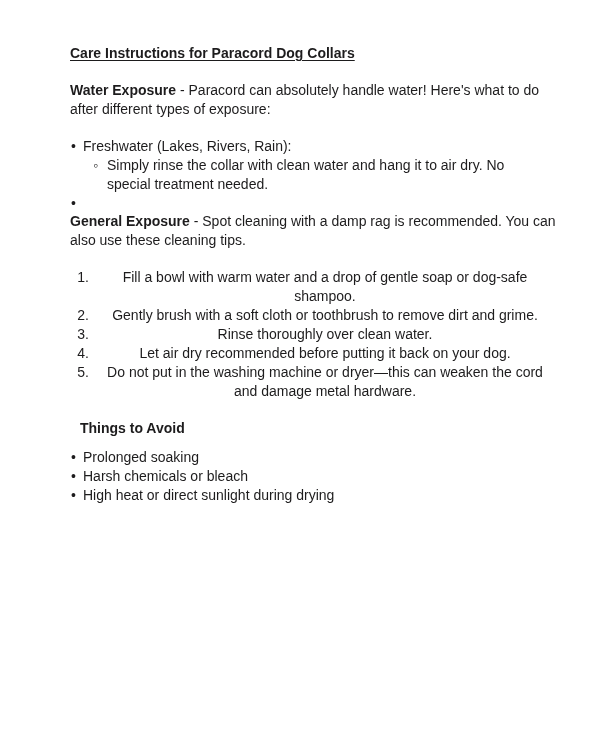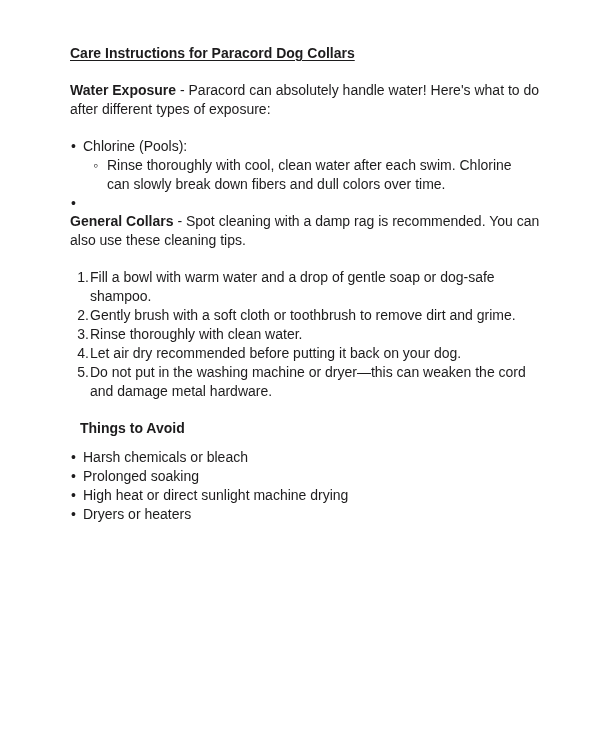--- a/index.html
+++ b/index.html
@@ -47,21 +47,21 @@
     position: relative;
     padding-left: 24px;
     white-space: pre-line;
   }
   ul.sub-list > li::before {
     content: "\25E6";
     position: absolute;
     left: 10px;
     top: 0;
   }
-  ol.step-list { counter-reset: step; }
+  ol.step-list { counter-reset: step; text-align: center; }
   ol.step-list > li {
     position: relative;
     counter-increment: step;
     padding-left: 20px;
     white-space: pre-line;
   }
   ol.step-list > li::before {
     content: counter(step) ".";
     position: absolute;
     left: 0;
@@ -77,40 +77,39 @@
 
 <div class="page">
 
   <h1 class="doc-title">Care Instructions for Paracord Dog Collars</h1>
 
 
   <p class="block"><strong class="bold-lead">Water Exposure</strong><span> - Paracord can absolutely handle water! Here's what to do
 after different types of exposure:</span></p>
 
   <ul class="bullet-list">
-    <li><span>Chlorine (Pools):</span><ul class="sub-list"><li>Rinse thoroughly with cool, clean water after each swim. Chlorine
-can slowly break down fibers and dull colors over time.</li></ul></li>
+    <li><span>Freshwater (Lakes, Rivers, Rain):</span><ul class="sub-list"><li>Simply rinse the collar with clean water and hang it to air dry. No
+special treatment needed.</li></ul></li>
     <li></li>
   </ul>
 
-  <p class="block"><strong class="bold-lead">General Collars</strong><span> - Spot cleaning with a damp rag is recommended. You can
+  <p class="block"><strong class="bold-lead">General Exposure</strong><span> - Spot cleaning with a damp rag is recommended. You can
 also use these cleaning tips.</span></p>
 
   <ol class="step-list">
     <li>Fill a bowl with warm water and a drop of gentle soap or dog-safe
 shampoo.</li>
     <li>Gently brush with a soft cloth or toothbrush to remove dirt and grime.</li>
-    <li>Rinse thoroughly with clean water.</li>
+    <li>Rinse thoroughly over clean water.</li>
     <li>Let air dry recommended before putting it back on your dog.</li>
     <li>Do not put in the washing machine or dryer—this can weaken the cord
 and damage metal hardware.</li>
   </ol>
 
   <p class="avoid-heading">Things to Avoid</p>
 
   <ul class="bullet-list avoid-list">
+    <li>Prolonged soaking</li>
     <li>Harsh chemicals or bleach</li>
-    <li>Prolonged soaking</li>
-    <li>High heat or direct sunlight machine drying</li>
-    <li>Dryers or heaters</li>
+    <li>High heat or direct sunlight during drying</li>
   </ul>
 
 </div>
 
 </body></html>

